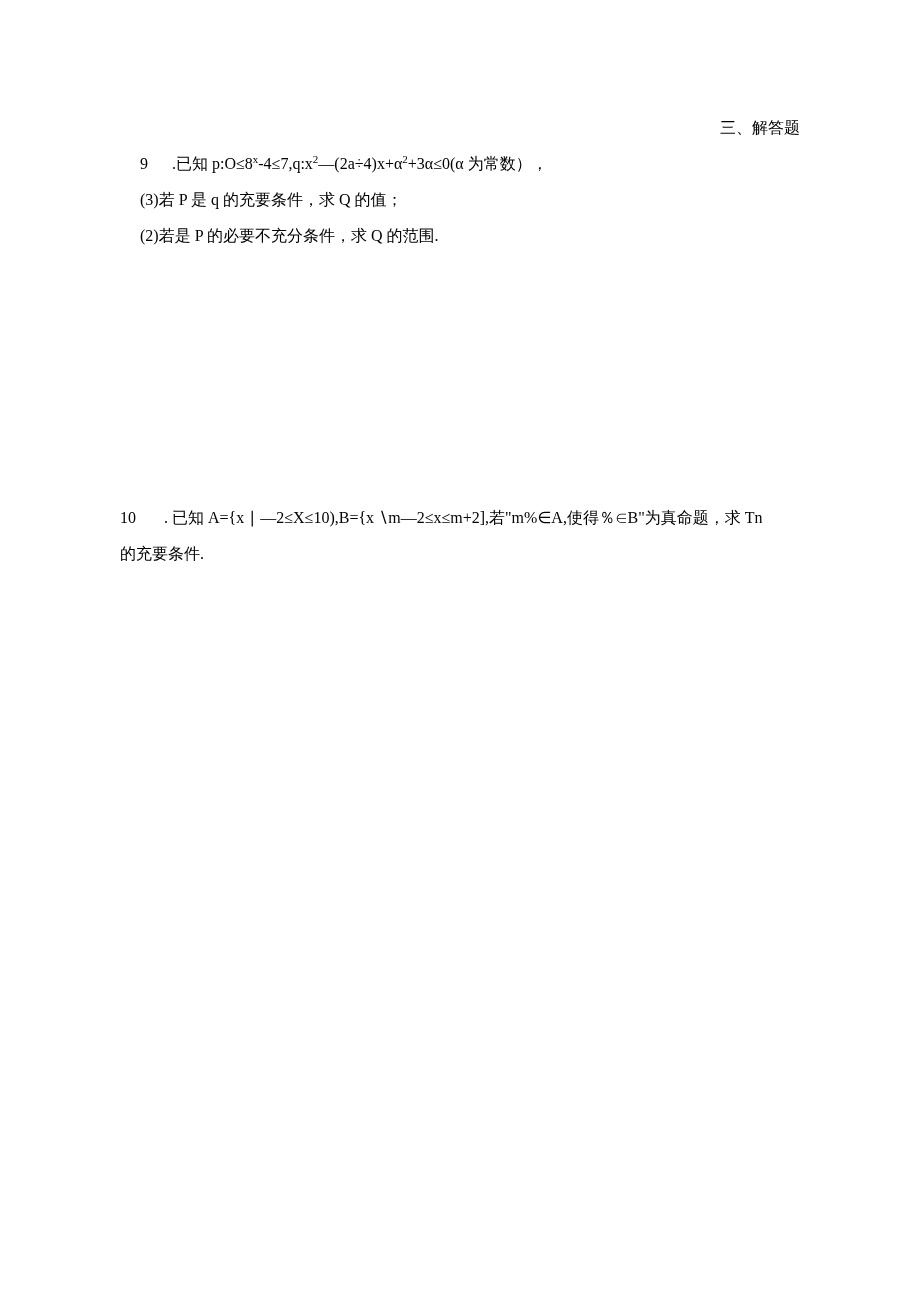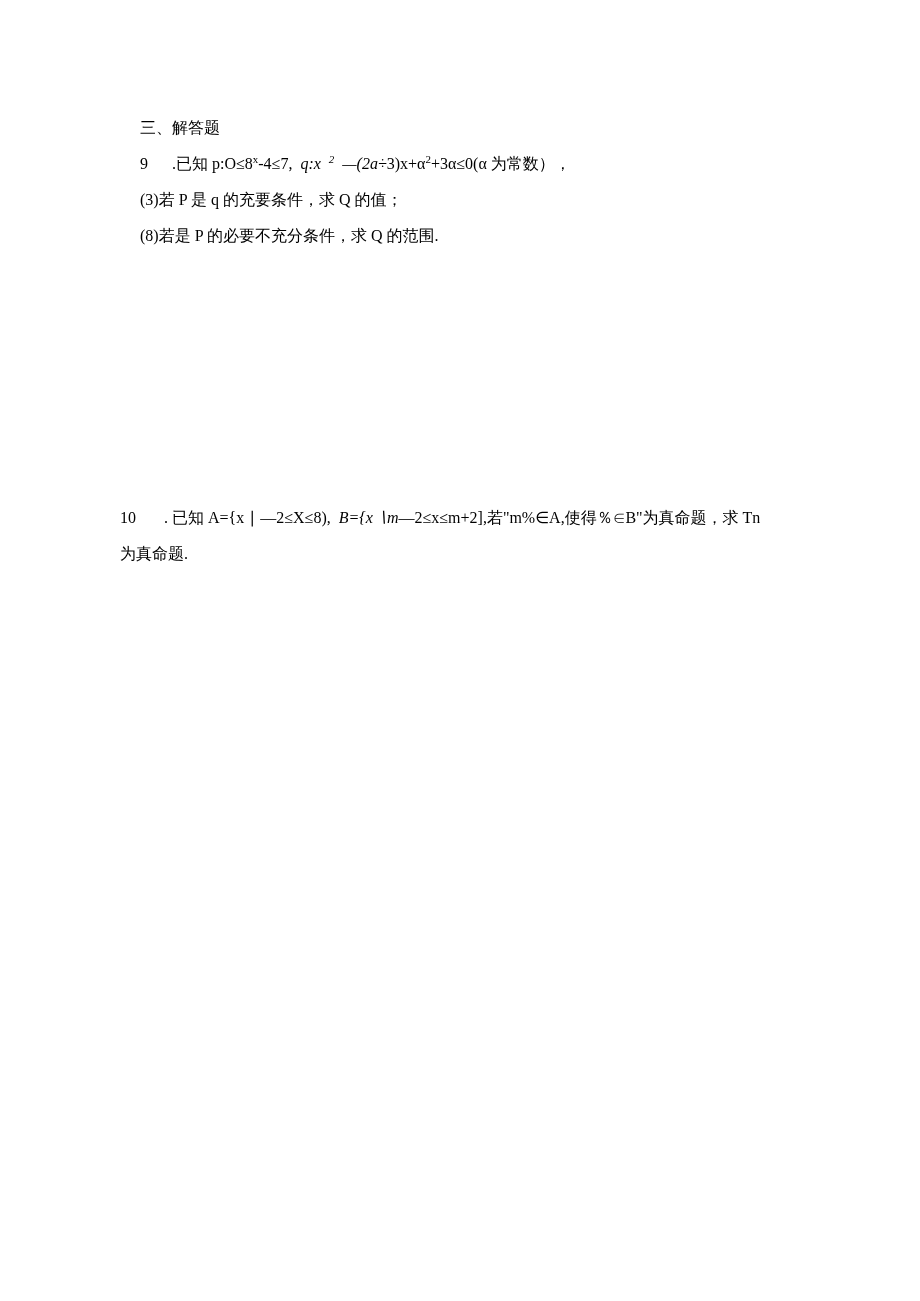--- a/index.html
+++ b/index.html
@@ -9,64 +9,63 @@
       background: #ffffff;
       font-family: "Times New Roman", "SimSun", serif;
       font-size: 16px;
       color: #000000;
       line-height: 2.0;
       padding: 112px 120px 0 140px;
     }
     .section-title {
       font-family: "SimSun", serif;
       margin-bottom: 4px;
+      text-align: right;
     }
     .problem {
       margin-bottom: 4px;
     }
     .problem-num {
       display: inline-block;
       width: 28px;
     }
     .sub {
       margin-bottom: 4px;
     }
     .big-gap {
       display: block;
     }
     sup {
       font-size: 11px;
       vertical-align: super;
       line-height: 0;
     }
     .italic {
-      font-style: italic;
-      margin-left: 8px;
     }
   </style>
 </head>
 <body>
 
 <div class="section-title">
   <span>三、解答题</span>
 </div>
 
 <div class="problem">
-  <span class="problem-num">9</span><span> .</span><span>已知 p:O≤8</span><sup>x</sup><span>-4≤7,</span><span class="italic">q:x</span><sup class="italic">2</sup><span class="italic">—(2a÷</span><span>3)x+α</span><sup>2</sup><span>+3α≤0(α 为常数），</span>
+  <span class="problem-num">9</span><span> .</span><span>已知 p:O≤8</span><sup>x</sup><span>-4≤7,</span><span class="italic">q:x</span><sup class="italic">2</sup><span class="italic">—(2a÷</span><span>4)x+α</span><sup>2</sup><span>+3α≤0(α 为常数），</span>
 </div>
 
 <div class="sub">
   <span>(3)若 P 是 q 的充要条件，求 Q 的值；</span>
 </div>
 
 <div class="sub">
-  <span>(8)若是 P 的必要不充分条件，求 Q 的范围.</span>
+  <span>(2)若是 P 的必要不充分条件，求 Q 的范围.</span>
 </div>
 
 <div class="big-gap" style="height: 246px;"></div>
 
 <div class="problem" style="margin-left: -20px;">
-  <span class="problem-num" style="width:40px;font-family:Liberation Serif, serif;">10</span><span> .  </span><span>已知 A={x ∣ —2≤X≤8),</span><span class="italic">B={x ∖m</span><span>—2≤x≤m+2],若"m%∈A,使得％∈B"为真命题，求 Tn</span>
+  <span class="problem-num" style="width:40px;font-family:Liberation Serif, serif;">10</span><span> .  </span><span>已知 A={x ∣ —2≤X≤10),</span><span class="italic">B={x ∖m</span><span>—2≤x≤m+2],若"m%∈A,使得％∈B"为真命题，求 Tn</span>
 </div>
 
 <div class="sub" style="margin-left: -20px;">
-  <span>为真命题.</span>
+  <span>的充要条件.</span>
 </div>
 
 </body></html>

